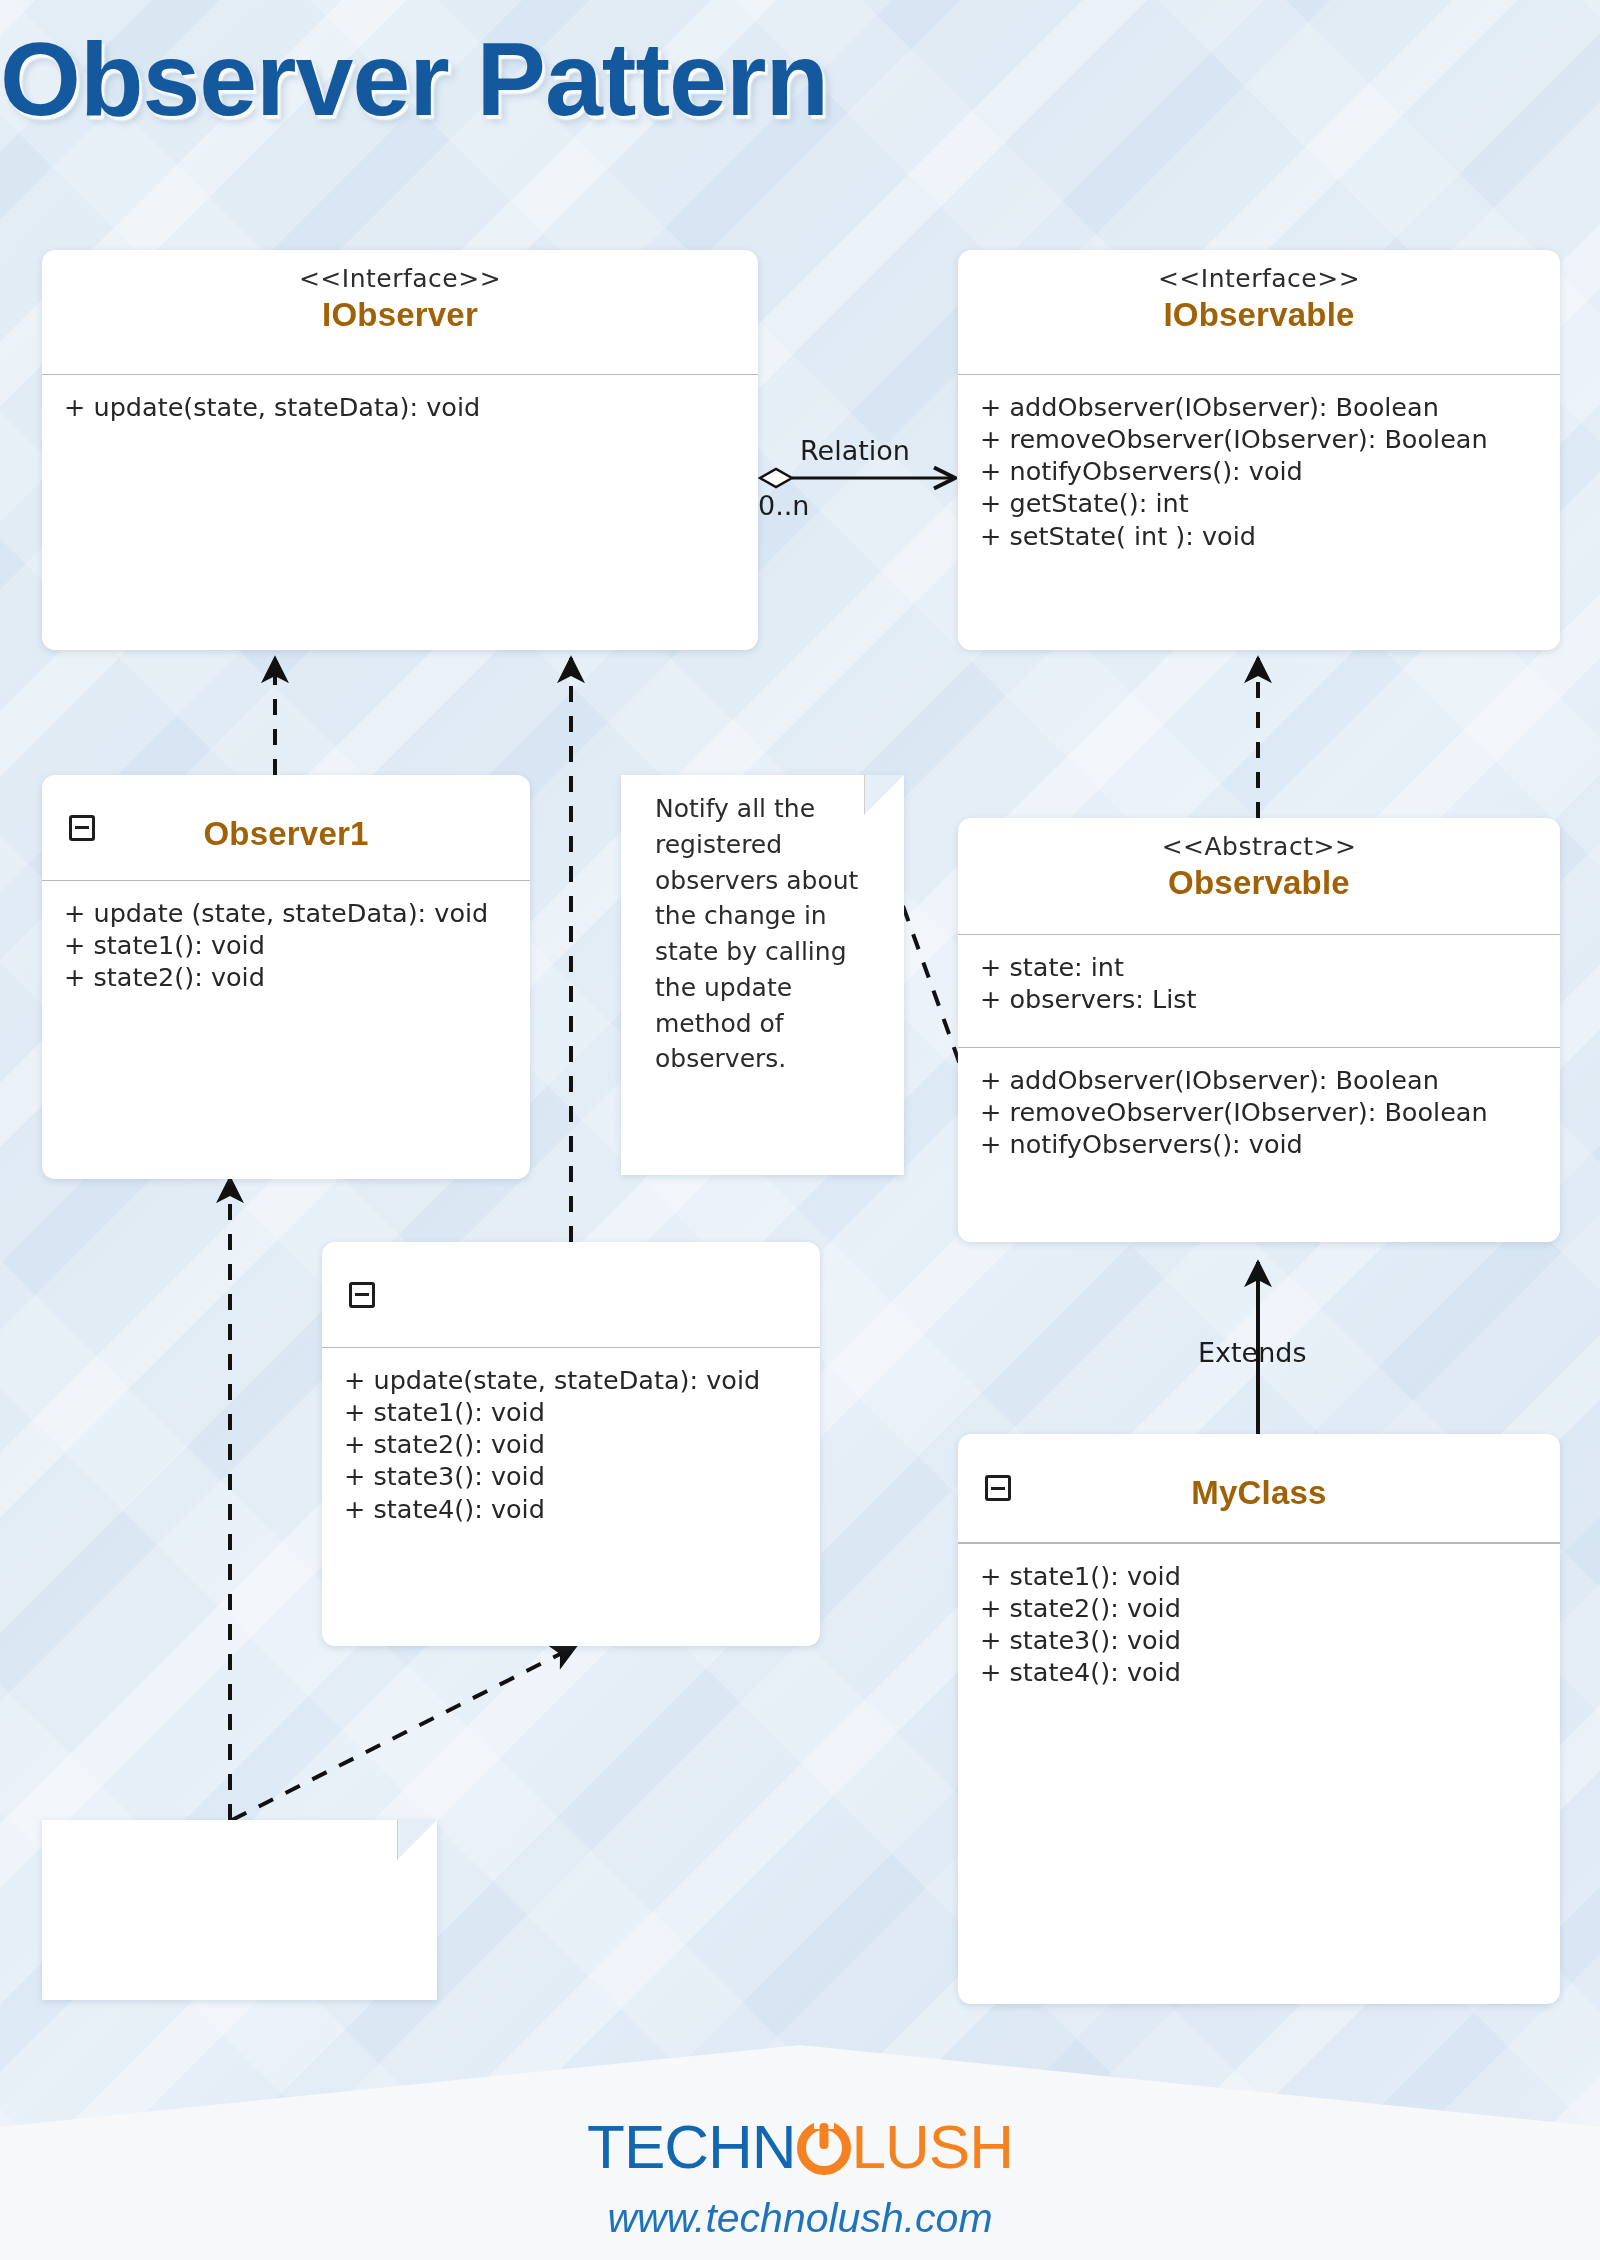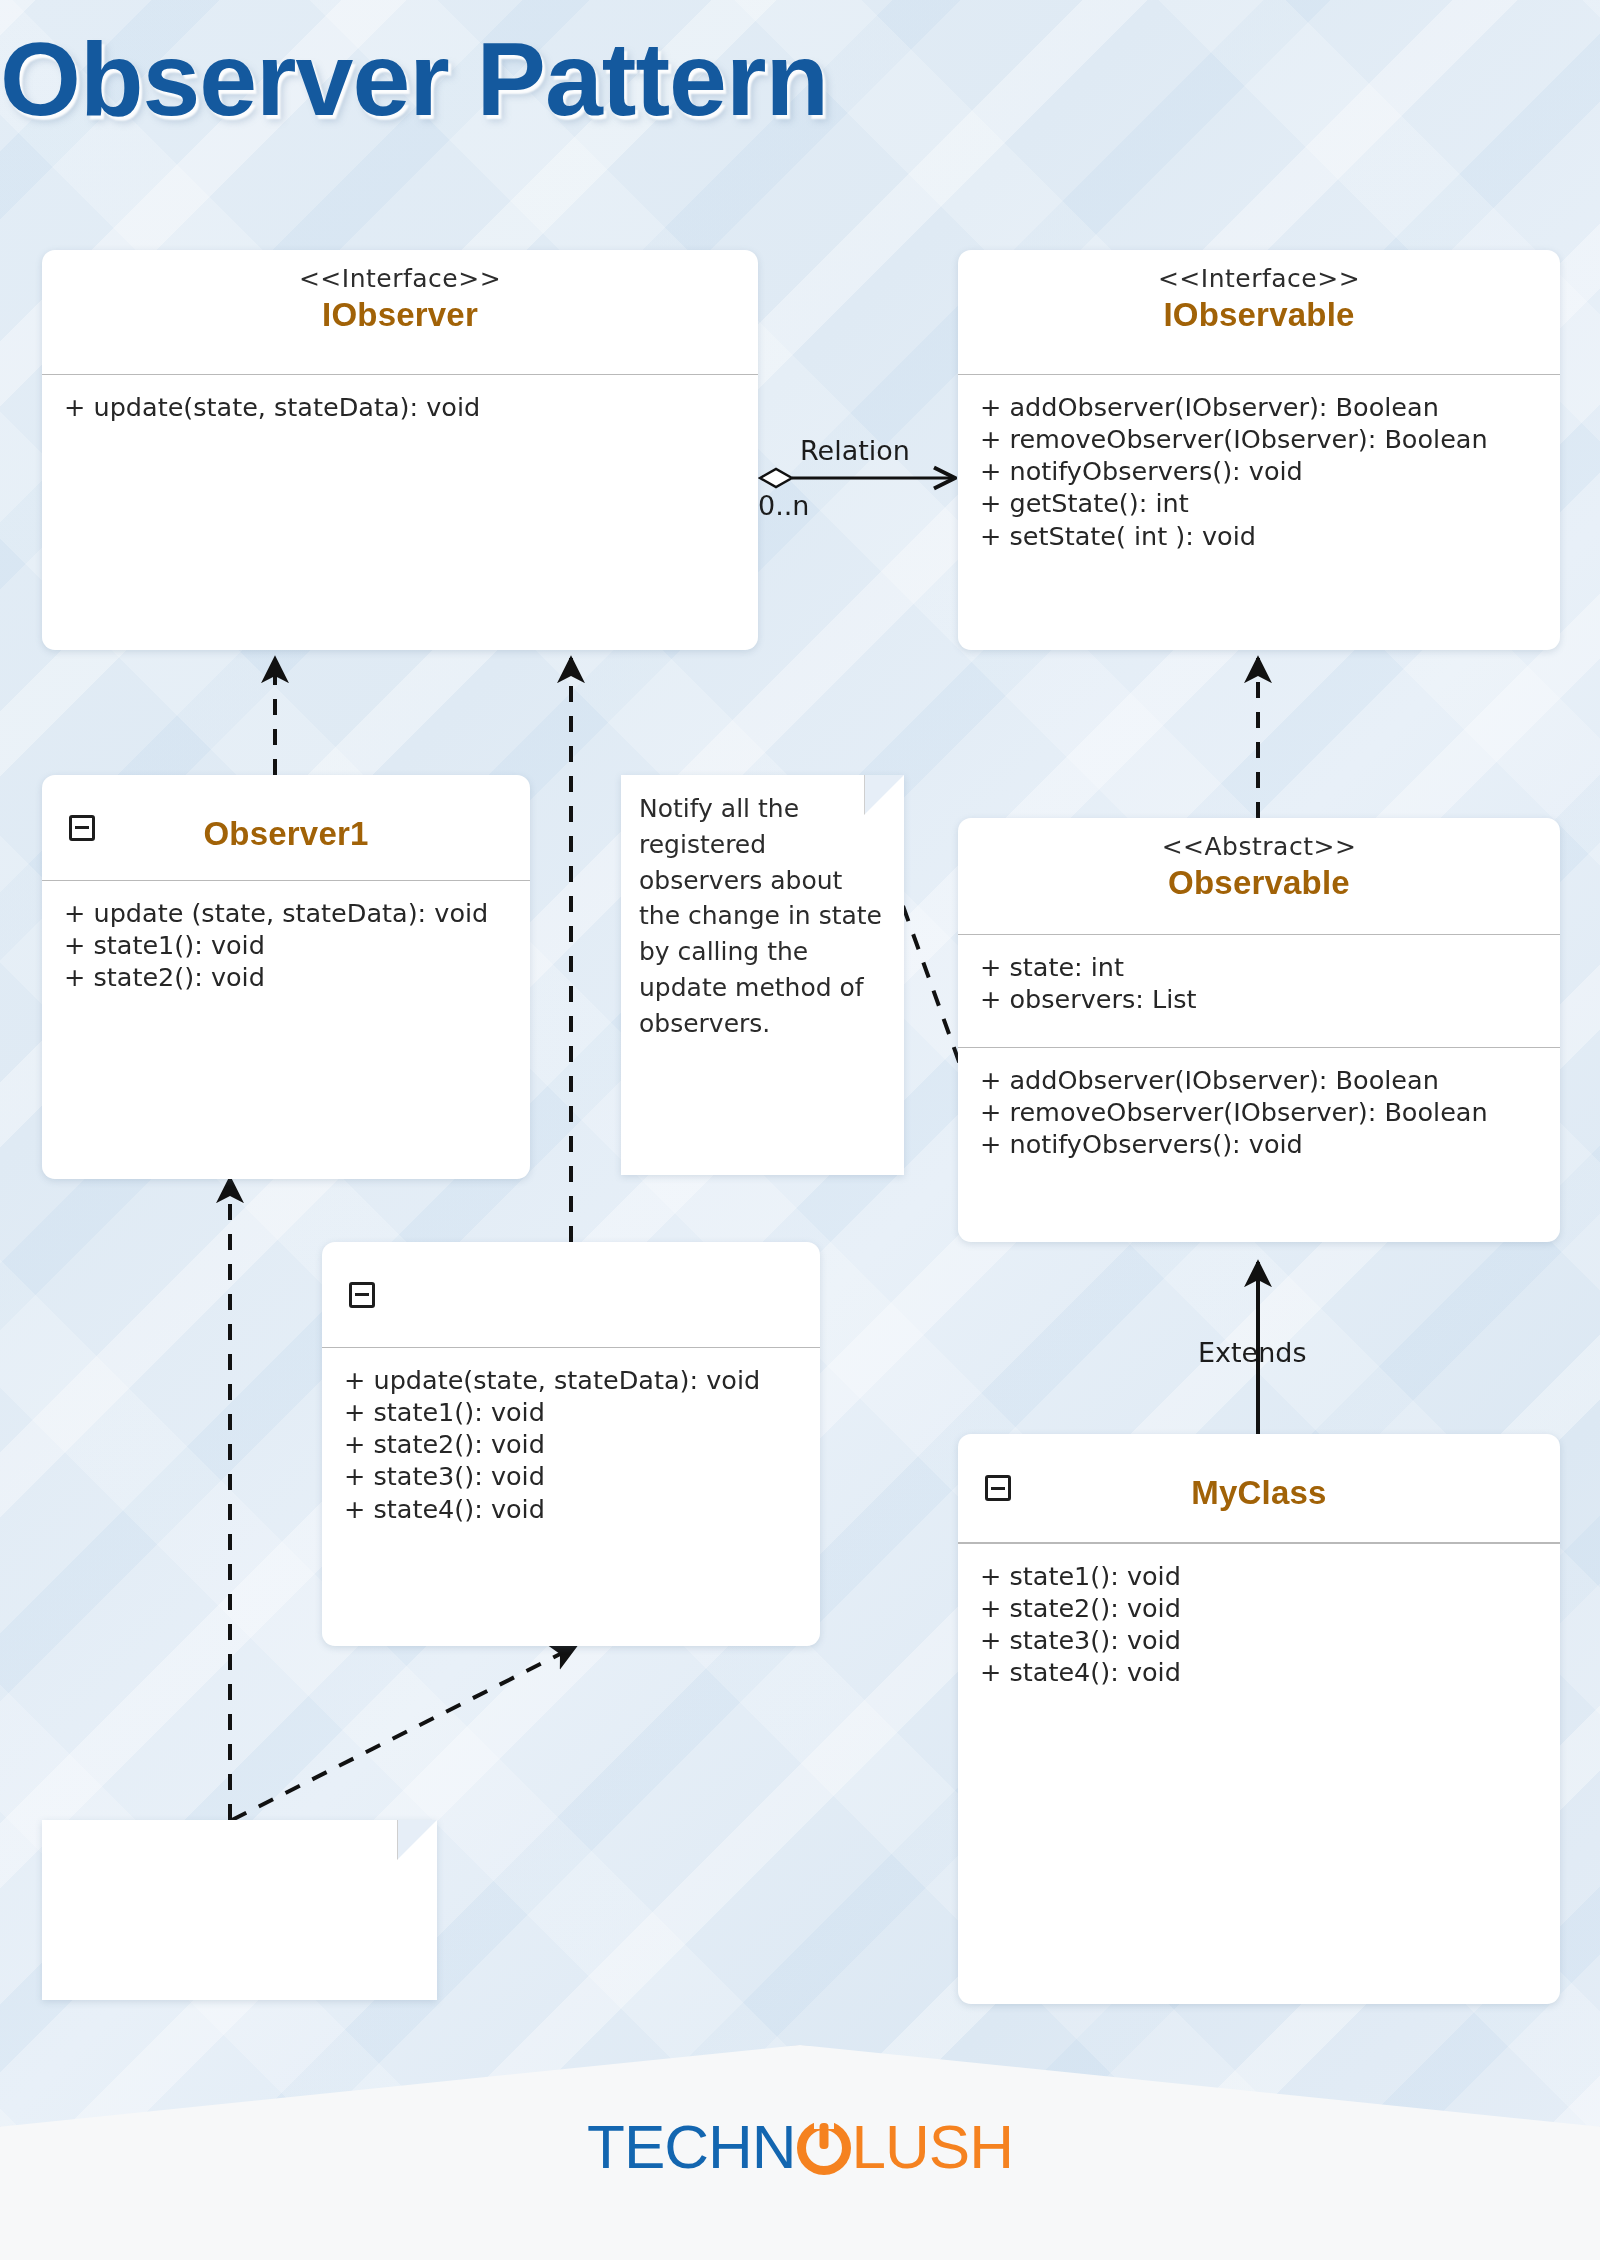--- a/index.html
+++ b/index.html
@@ -83,21 +83,21 @@
   }
 
   
   .note {
     position:absolute;
     background:#ffffff;
     box-shadow: 0 2px 7px rgba(90,120,150,0.20);
     font-size: 25px; color:#2b2b2b; line-height:1.43;
     font-family: "DejaVu Sans", sans-serif;
   }
-  .note .note-text { padding: 16px 18px; position:relative; z-index:2; }
+  .note .note-text { padding: 16px 18px; position:relative; z-index:2;margin-left:16px; }
   .note .fold {
     position:absolute; top:0; right:0;
     width: 0; height: 0;
     border-left: 40px solid transparent;
     border-bottom: 40px solid #ffffff;
     z-index:3;
   }
   .note .fold-bg {
     position:absolute; top:0; right:0; width:40px; height:40px;
     background:#e6eef7; z-index:1;
@@ -295,14 +295,15 @@
   <div class="note" style="left:42px; top:1820px; width:395px; height:180px;">
     <div class="fold-bg"></div>
     <div class="fold"></div>
   </div>
 
   <div id="footer">
     <div class="band"></div>
     <div id="logo">
       <span class="blue">TECHN</span><span class="pwr"><span class="ring"></span><span class="notch"></span><span class="stem"></span></span><span class="orange">LUSH</span>
     </div>
+    <div id="url">www.technolush.com</div>
   </div>
 </div>
 
 </body></html>

